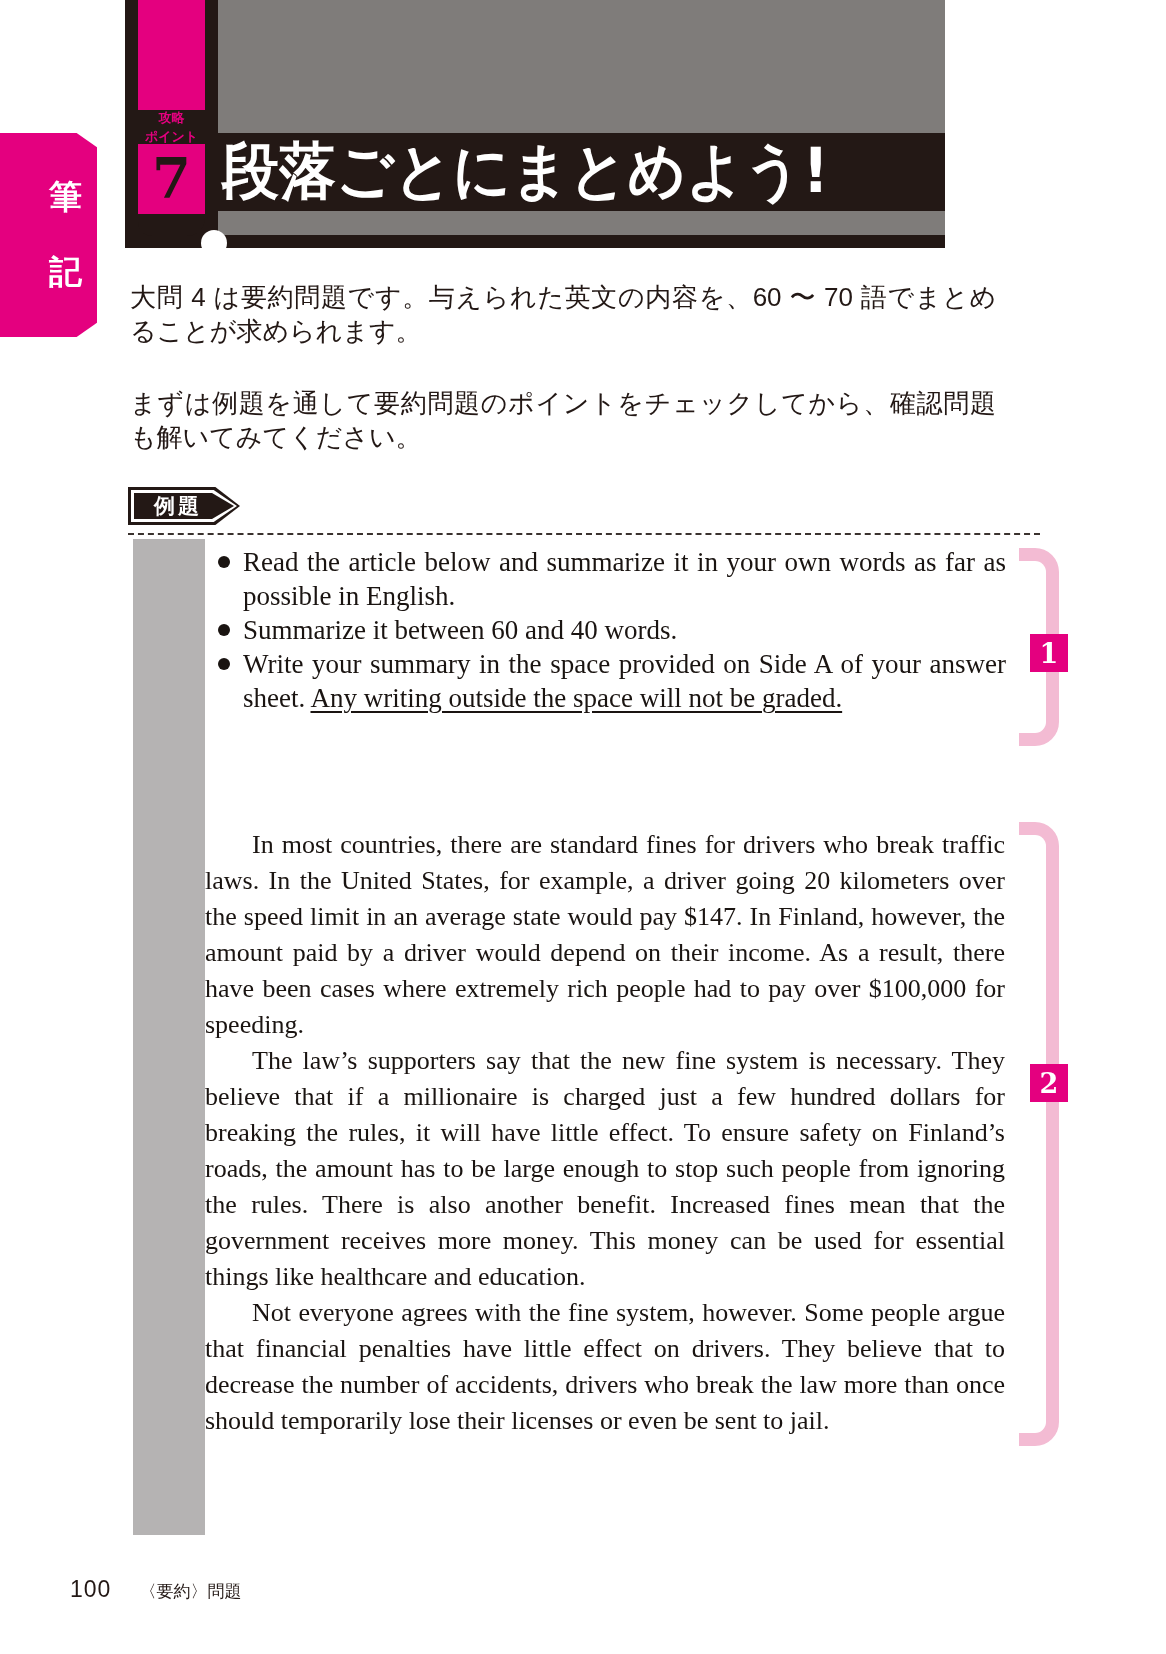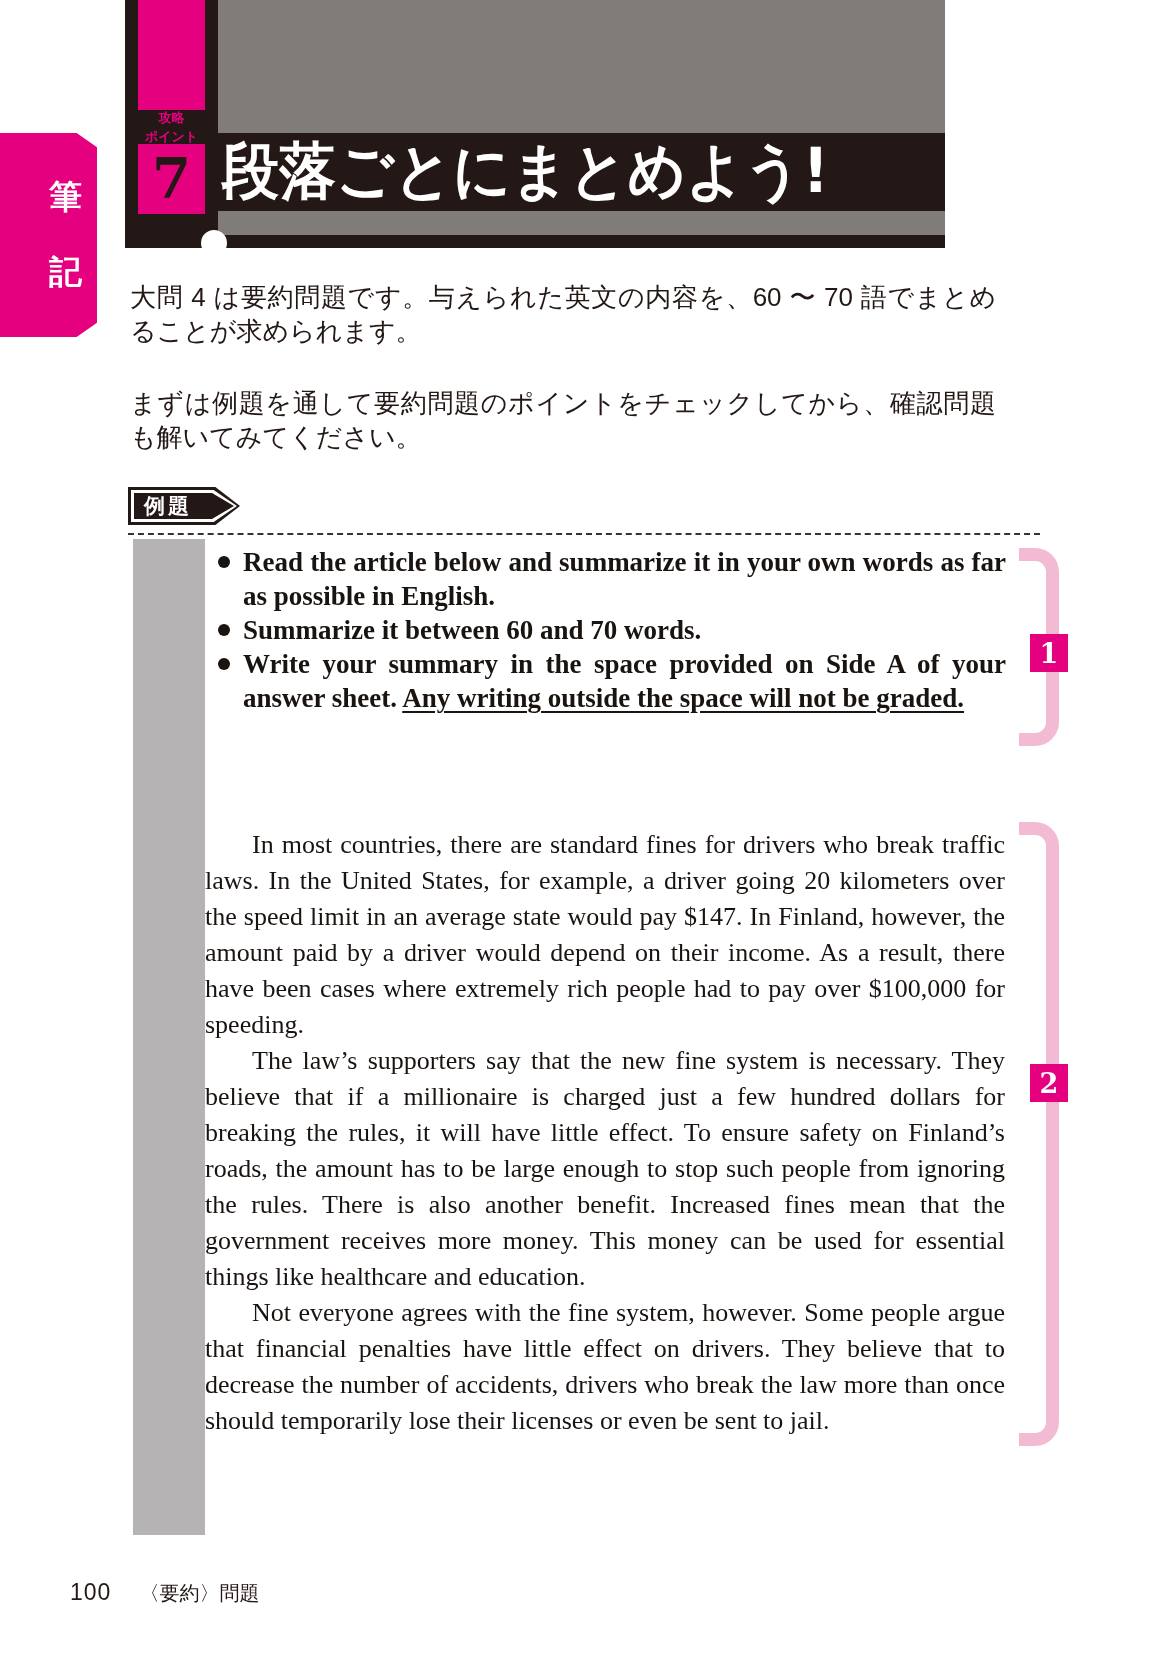--- a/index.html
+++ b/index.html
@@ -31,47 +31,47 @@
   
   .intro{position:absolute;left:130px;width:866px;font-size:26px;line-height:34px;color:#231815;text-align:justify;margin-top:20px;}
   .intro-1{top:260px;}
   .intro-2{top:366px;}
 
   
   .example-badge{position:absolute;left:128px;top:487px;width:112px;height:38px;}
   .eb{position:absolute;clip-path:polygon(0 0,78% 0,100% 50%,78% 100%,0 100%);}
   .eb-outer{inset:0;background:#231815;}
   .eb-white{inset:3px;background:#ffffff;}
-  .eb-inner{inset:6px;background:#231815;display:flex;align-items:center;padding-left:10px;color:#fff;font-size:21px;font-weight:bold;letter-spacing:3px;}
+  .eb-inner{inset:6px;background:#231815;display:flex;align-items:center;padding-left:20px;color:#fff;font-size:21px;font-weight:bold;letter-spacing:3px;}
 
   .dashed{position:absolute;left:128px;top:533px;width:912px;height:0;border-top:2px dashed #3a322e;}
   .gray-bar{position:absolute;left:133px;top:539px;width:72px;height:996px;background:#b5b3b3;}
 
   
-  .instructions{position:absolute;left:216px;top:545px;width:790px;font-family:"Liberation Serif",serif;font-weight:bold;font-size:27px;line-height:34px;color:#1a1411;text-align:justify;}
+  .instructions{position:absolute;left:216px;top:545px;width:790px;font-family:"Liberation Serif",serif;font-weight:normal;font-size:27px;line-height:34px;color:#1a1411;text-align:justify;}
   .bullet{position:relative;padding-left:27px;}
   .dot{position:absolute;left:2px;top:11px;width:12px;height:12px;border-radius:50%;background:#1a1411;}
   .u{text-decoration:underline;text-underline-offset:4px;text-decoration-thickness:2px;}
 
   
   .bracket{position:absolute;left:1019px;width:40px;box-sizing:border-box;border:13px solid #f3bbd3;border-left:none;border-radius:0 24px 24px 0;}
   .bracket-1{top:548px;height:198px;}
   .bracket-2{top:822px;height:624px;}
   .num-box{position:absolute;left:1030px;width:38px;height:38px;background:#e4007f;color:#fff;display:flex;align-items:center;justify-content:center;font-family:"DejaVu Serif",serif;font-weight:bold;font-size:27px;}
   .num-1{top:634px;}
   .num-2{top:1064px;}
 
   
   .article{position:absolute;left:205px;top:827px;width:800px;font-family:"Liberation Serif",serif;font-size:26px;line-height:36px;color:#1a1411;text-align:justify;}
   .article p{margin:0;text-indent:47px;}
 
   
   .footer{position:absolute;left:70px;top:1560px;display:flex;align-items:baseline;gap:28px;color:#231815;}
   .page-num{font-size:23px;letter-spacing:1px;}
-  .footer-label{font-size:20px;margin-top:20px;}
+  .footer-label{font-size:17px;margin-top:20px;}
 </style>
 </head>
 <body>
 
 <div>
 
   <div class="frame">
     <div class="gray-top"></div>
     <div class="title-band">
       <span class="title-text">段落ごとにまとめよう!</span>
@@ -108,21 +108,21 @@
   <div class="dashed"></div>
   <div class="gray-bar"></div>
 
   <div class="instructions">
     <div class="bullet">
       <span class="dot"></span>
       <span>Read the article below and summarize it in your own words as far as possible in English.</span>
     </div>
     <div class="bullet">
       <span class="dot"></span>
-      <span>Summarize it between 60 and 70 words.</span>
+      <span>Summarize it between 60 and 40 words.</span>
     </div>
     <div class="bullet">
       <span class="dot"></span>
       <span>Write your summary in the space provided on Side A of your answer sheet. </span><span class="u">Any writing outside the space will not be graded.</span>
     </div>
   </div>
 
   <div class="bracket bracket-1"></div>
   <div class="num-box num-1">1</div>
 

